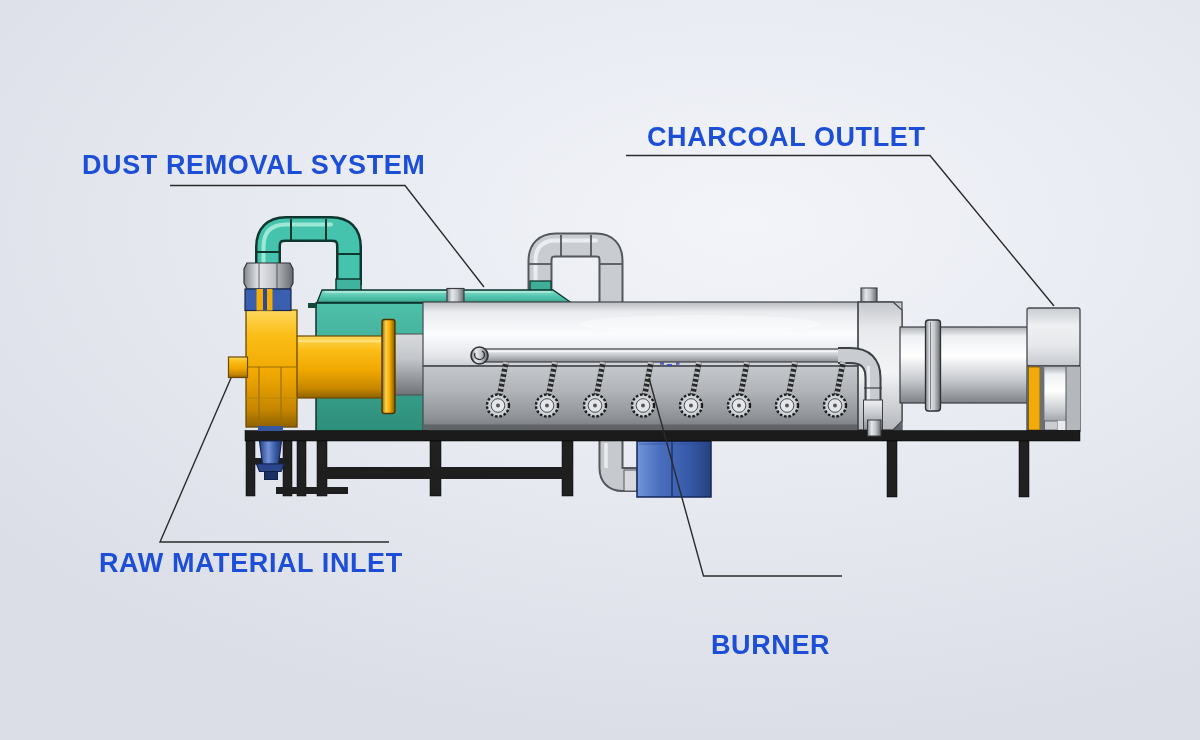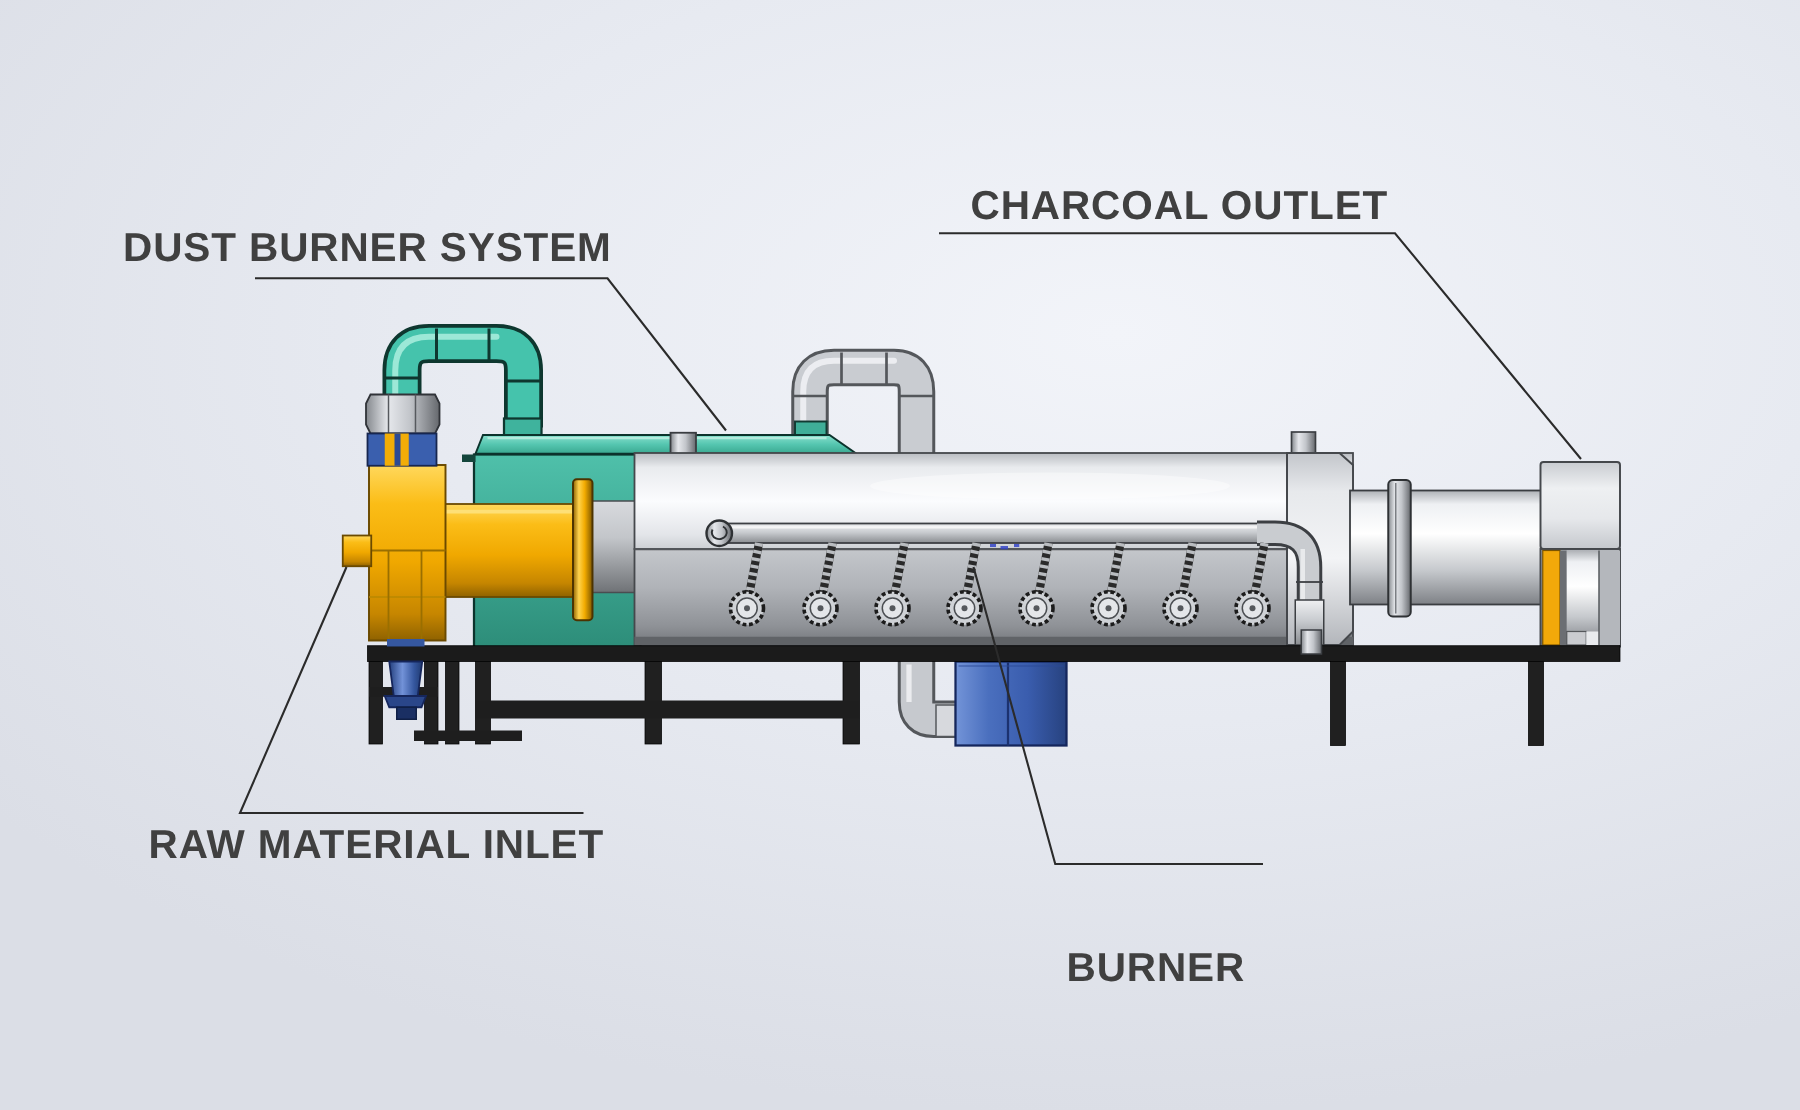--- a/index.html
+++ b/index.html
@@ -8,21 +8,21 @@
     background:
       radial-gradient(ellipse 950px 520px at 62% 30%, #f2f4f9 0%, #e7eaf1 50%, #dbdee6 100%),
       #dfe2e9;
     font-family:"Liberation Sans",sans-serif;
   }
   #scene{position:absolute;left:0;top:0;width:1200px;height:740px;}
   .label{
     position:absolute;
     font-family:"Liberation Sans",sans-serif;
     font-size:27px;font-weight:700;letter-spacing:.6px;
-    color:#404040;white-space:nowrap;user-select:none;
+    color:#1d4ed8;white-space:nowrap;user-select:none;
   }
   #label-dust{left:82px;top:150px;}
   #label-charcoal{left:647px;top:122px;}
   #label-raw{left:99px;top:548px;}
   #label-burner{left:711px;top:582px;margin-top:48px;}
 </style>
 </head>
 <body>
 
 <svg id="scene" viewBox="0 0 1200 740" xmlns="http://www.w3.org/2000/svg">
@@ -324,16 +324,16 @@
   </g>
 
   <g fill="none" stroke="#2b2b2b" stroke-width="1.4">
     <polyline points="170,185.5 405,185.5 484,287"></polyline>
     <polyline points="626,155.5 930,155.5 1054,306"></polyline>
     <polyline points="231,378 160,542 389,542"></polyline>
     <polyline points="649,378 703.5,576 842,576"></polyline>
   </g>
 </svg>
 
-<div id="label-dust" class="label">DUST BURNER SYSTEM</div>
+<div id="label-dust" class="label">DUST REMOVAL SYSTEM</div>
 <div id="label-charcoal" class="label">CHARCOAL OUTLET</div>
 <div id="label-raw" class="label">RAW MATERIAL INLET</div>
 <div id="label-burner" class="label">BURNER</div>
 
 </body></html>

